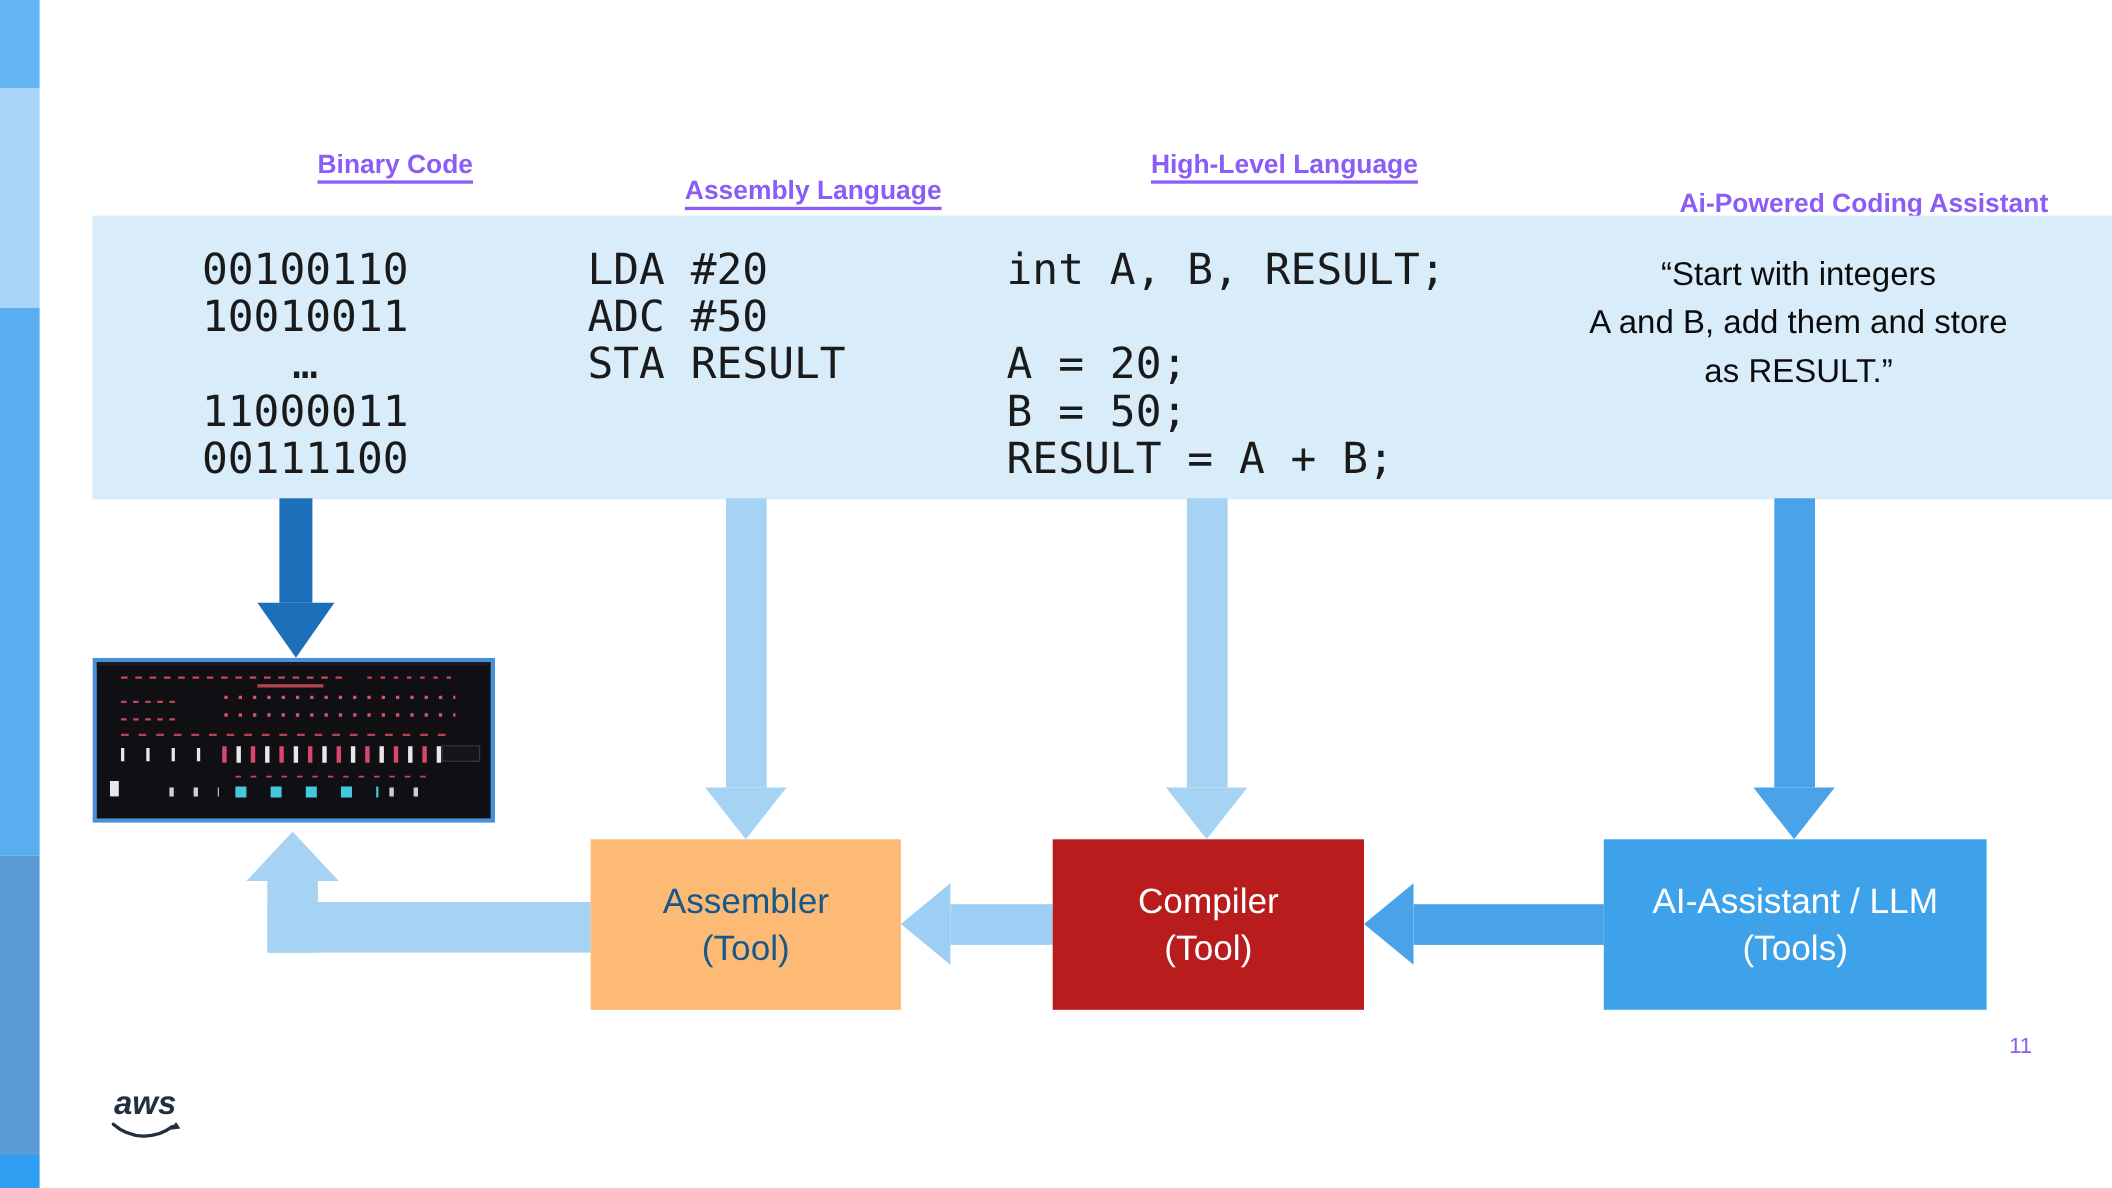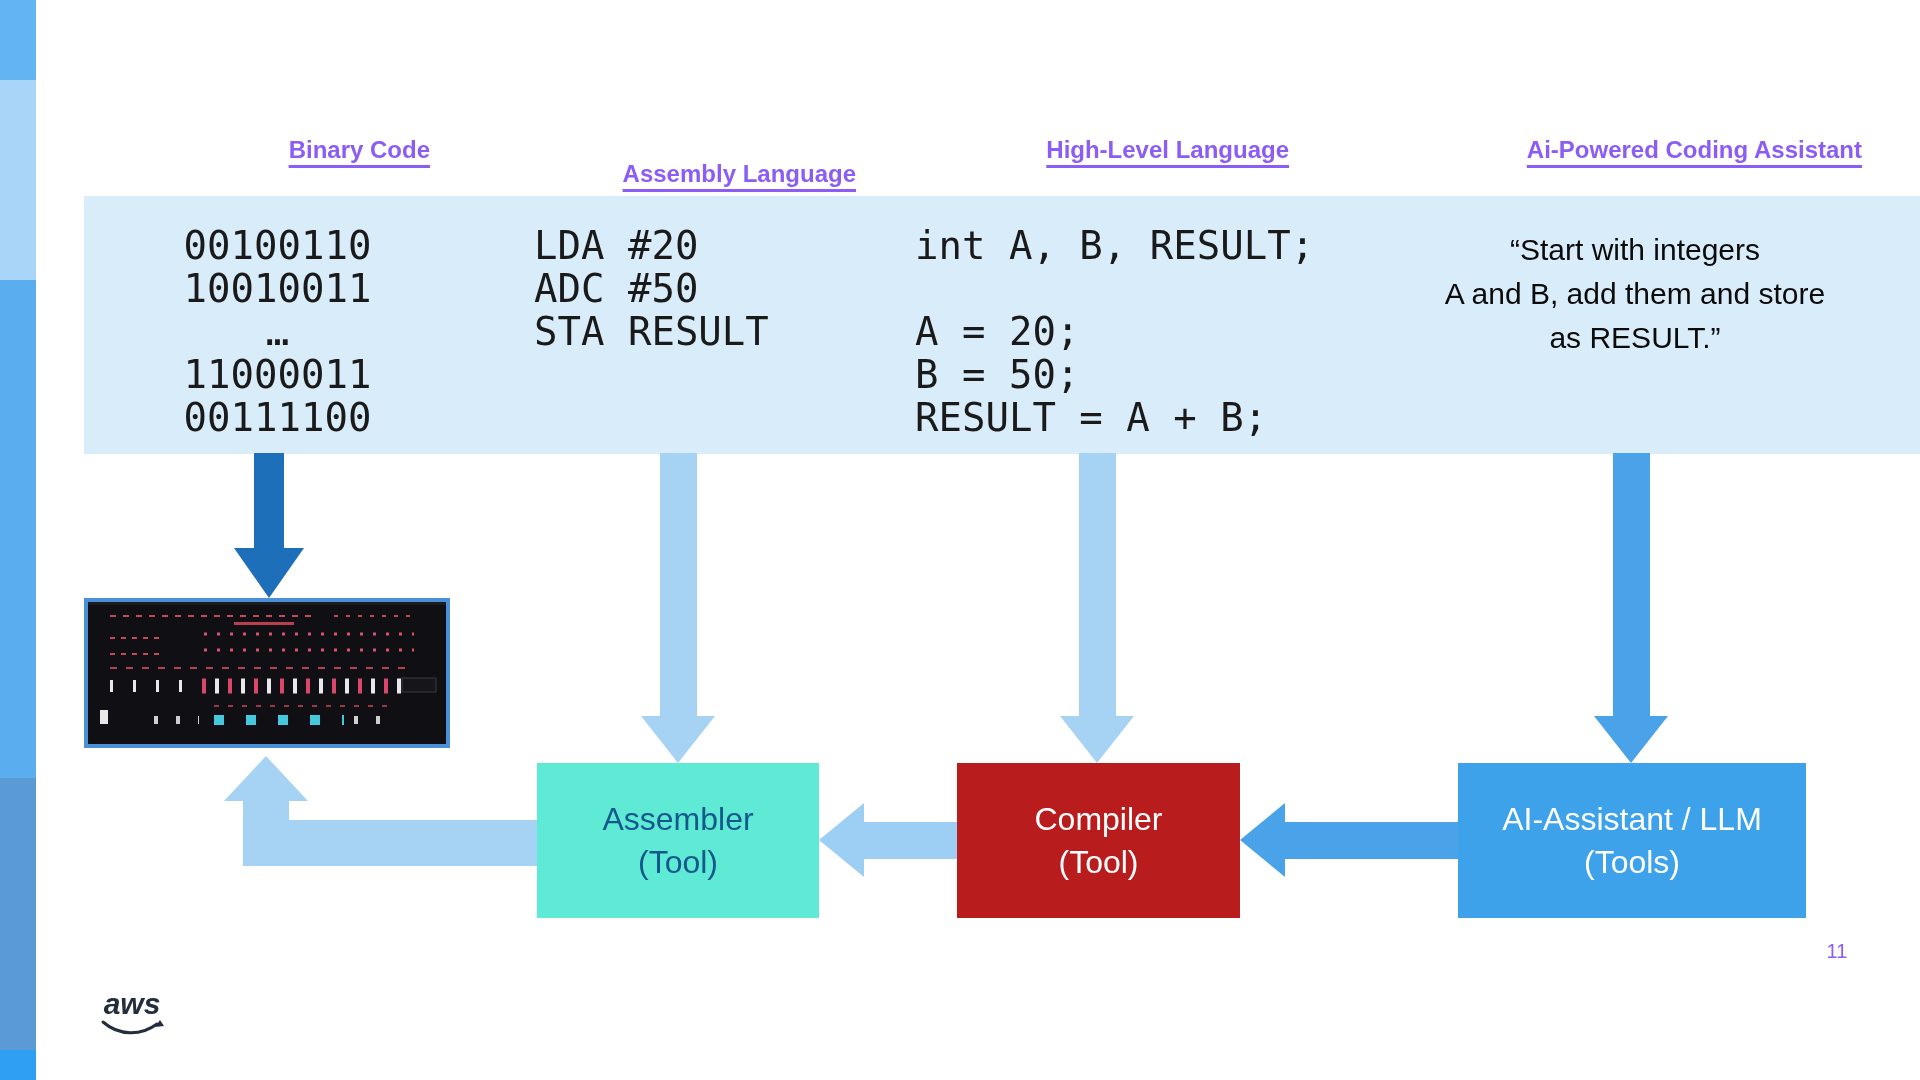--- a/index.html
+++ b/index.html
@@ -15,21 +15,21 @@
   .strip-4{height:272px;background:#5b9bd5;}
   .strip-5{height:30px;background:#2f9ff4;}
 
   
   .col-header{position:absolute;top:136px;height:42px;font-size:24px;font-weight:bold;color:#8b5cf6;
               text-align:right;text-decoration:underline;text-decoration-thickness:3px;
               text-underline-offset:7px;white-space:nowrap;}
   .h1{left:130px;width:300px;}
   .h2{left:496px;width:360px;margin-top:24px;}
   .h3{left:905px;width:384px;}
-  .h4{left:1362px;width:500px;}
+  .h4{left:1362px;width:500px;margin-top:36px;}
 
   
   .band{position:absolute;left:84px;top:196px;width:1836px;height:258px;background:#d9ecfa;}
   .code{position:absolute;top:224px;font-family:"DejaVu Sans Mono","Liberation Mono",monospace;
         font-size:39px;line-height:43px;color:#1a1a1a;white-space:pre-line;}
   .code-binary{left:170px;width:215px;text-align:center;}
   .code-asm{left:534px;}
   .code-hll{left:915px;}
   .code-ai{position:absolute;left:1385px;width:500px;top:228px;text-align:center;
            font-family:"Liberation Sans",sans-serif;font-size:30px;line-height:44px;
@@ -67,21 +67,21 @@
   
   .elbow-h{position:absolute;left:243px;top:820px;width:294px;height:46px;background:#a6d3f4;}
   .elbow-v{position:absolute;left:243px;top:800px;width:46px;height:66px;background:#a6d3f4;}
   .elbow-head{position:absolute;left:224px;top:756px;width:0;height:0;
               border-left:42px solid transparent;border-right:42px solid transparent;
               border-bottom:45px solid #a6d3f4;}
 
   
   .tool-box{position:absolute;top:763px;height:155px;display:flex;align-items:center;justify-content:center;
             text-align:center;font-size:32px;line-height:43px;white-space:pre-line;}
-  .box-assembler{left:537px;width:282px;background:#5eead4;color:#15588c;}
+  .box-assembler{left:537px;width:282px;background:#fdba74;color:#15588c;}
   .box-compiler{left:957px;width:283px;background:#b91c1c;color:#ffffff;}
   .box-ai{left:1458px;width:348px;background:#3da2ea;color:#ffffff;}
 
   
   .computer{position:absolute;left:84px;top:598px;width:366px;height:150px;}
 
   
   .page-num{position:absolute;left:1812px;top:940px;width:50px;font-size:20px;color:#8b5cf6;text-align:center;}
 
   

